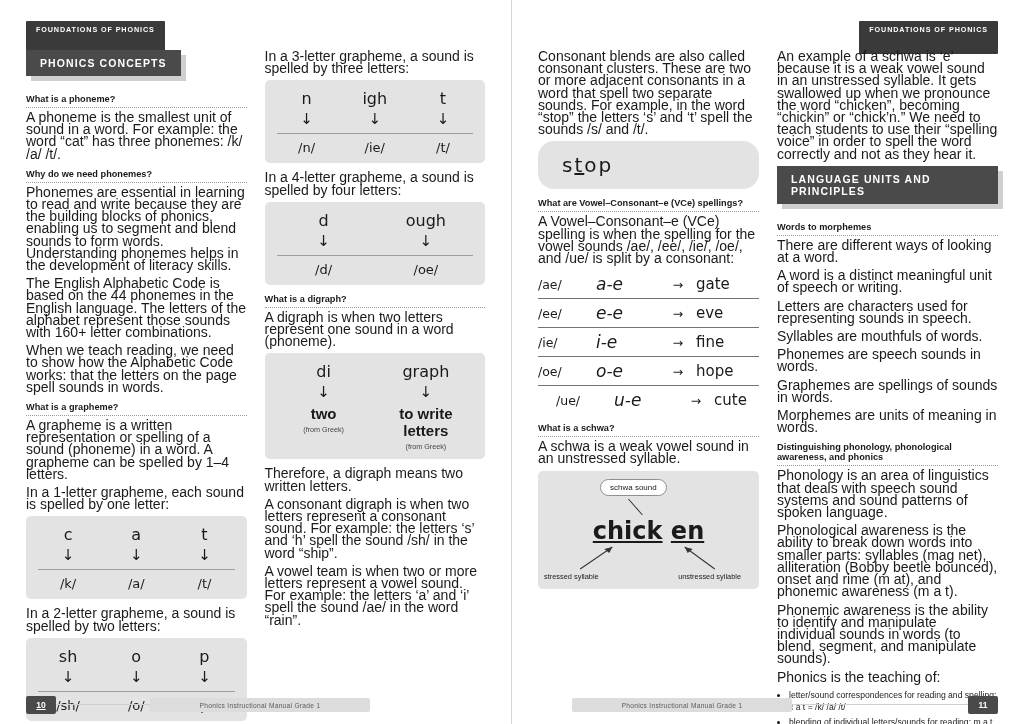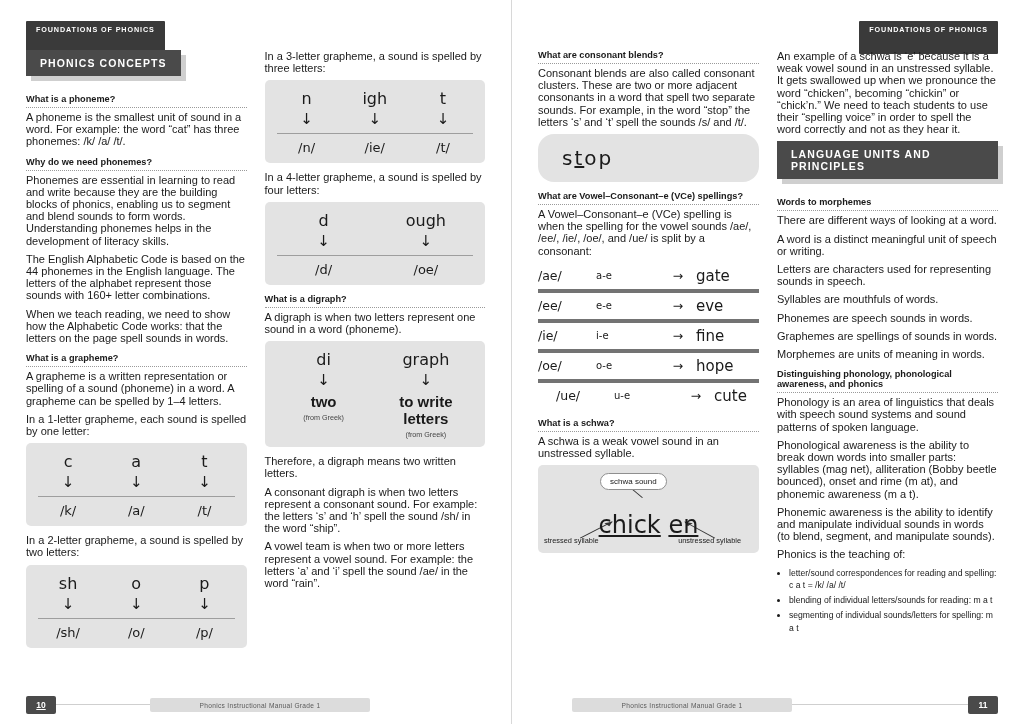--- a/index.html
+++ b/index.html
@@ -70,21 +70,21 @@
 
   h3.q {
     font-size:9.2px;
     font-weight:bold;
     margin:9px 0 3px 0;
     padding-bottom:3px;
     border-bottom:1px dotted #9a9a9a;
   }
   h3.q.first { margin-top:0; }
   p {
-    font-size:11px;
+    font-size:14px;
     line-height:12.2px;
     margin:0 0 6px 0;
   }
 
   ul.bullets { margin:2px 0 6px 12px; padding:0; }
   ul.bullets li { font-size:8.6px; line-height:12.2px; margin-bottom:3px; }
 
   
   .gbox {
     background:#e3e3e3;
@@ -138,54 +138,55 @@
   }
   .wordbox .word .ul { text-decoration:underline; }
 
   
   .vce {
     margin:5px 0 8px 0;
   }
   .vce-row {
     display:flex;
     align-items:center;
-    border-bottom:4px solid #737373;
+    border-bottom:1px solid #737373;
     padding:4px 0;
     font-family:"DejaVu Sans", sans-serif;
   }
   .vce-row:last-child { border-bottom:none;margin-left:18px; }
   .vce .c1 { width:58px; font-size:12.5px; }
-  .vce .c2 { width:64px; font-size:10px; }
+  .vce .c2 { width:64px; font-size:17px;font-style:italic; }
   .vce .c3 { width:36px; font-size:12.5px; text-align:center;}
   .vce .c4 { font-size:15px; }
 
   
   .schwabox {
     position:relative;
     background:#e3e3e3;
     border-radius:5px;
     padding:10px;
     margin:6px 0 0 0;
-    height:88px;
+    height:118px;
   }
   .bubble {
     position:absolute;
     left:62px; top:8px;
     background:#fff;
     border:1px solid #8f8f8f;
     border-radius:14px;
     font-size:8px;
     padding:3px 9px;
   }
   .chicken {
     position:absolute;
     left:0; right:0; top:46px;
     text-align:center;
     font-size:24px;
     font-family:"DejaVu Sans", sans-serif;
+    font-weight:bold;
   }
   .chicken .u { text-decoration:underline; }
   .schwa-labels {
     position:absolute;
     left:6px; right:18px; bottom:8px;
     display:flex;
     justify-content:space-between;
     font-size:7.4px;
   }
   .schwa-svg { position:absolute; left:0; top:0; width:100%; height:100%; }
@@ -431,21 +432,20 @@
   </div>
 
   <div class="page right">
     <div class="runhead-wrap right">
       <span class="runhead">FOUNDATIONS OF PHONICS</span>
     </div>
 
     <div class="cols">
 
       <div class="col">
-        <h3 class="q first">What are consonant blends?</h3>
         <p>Consonant blends are also called consonant clusters. These are two or more adjacent consonants in a word that spell two separate sounds. For example, in the word “stop” the letters ‘s’ and ‘t’ spell the sounds /s/ and /t/.</p>
 
         <div class="wordbox">
           <span class="word"><span>s</span><span class="ul">t</span><span>op</span></span>
         </div>
 
         <h3 class="q">What are Vowel–Consonant–e (VCe) spellings?</h3>
         <p>A Vowel–Consonant–e (VCe) spelling is when the spelling for the vowel sounds /ae/, /ee/, /ie/, /oe/, and /ue/ is split by a consonant:</p>
 
         <div class="vce">

